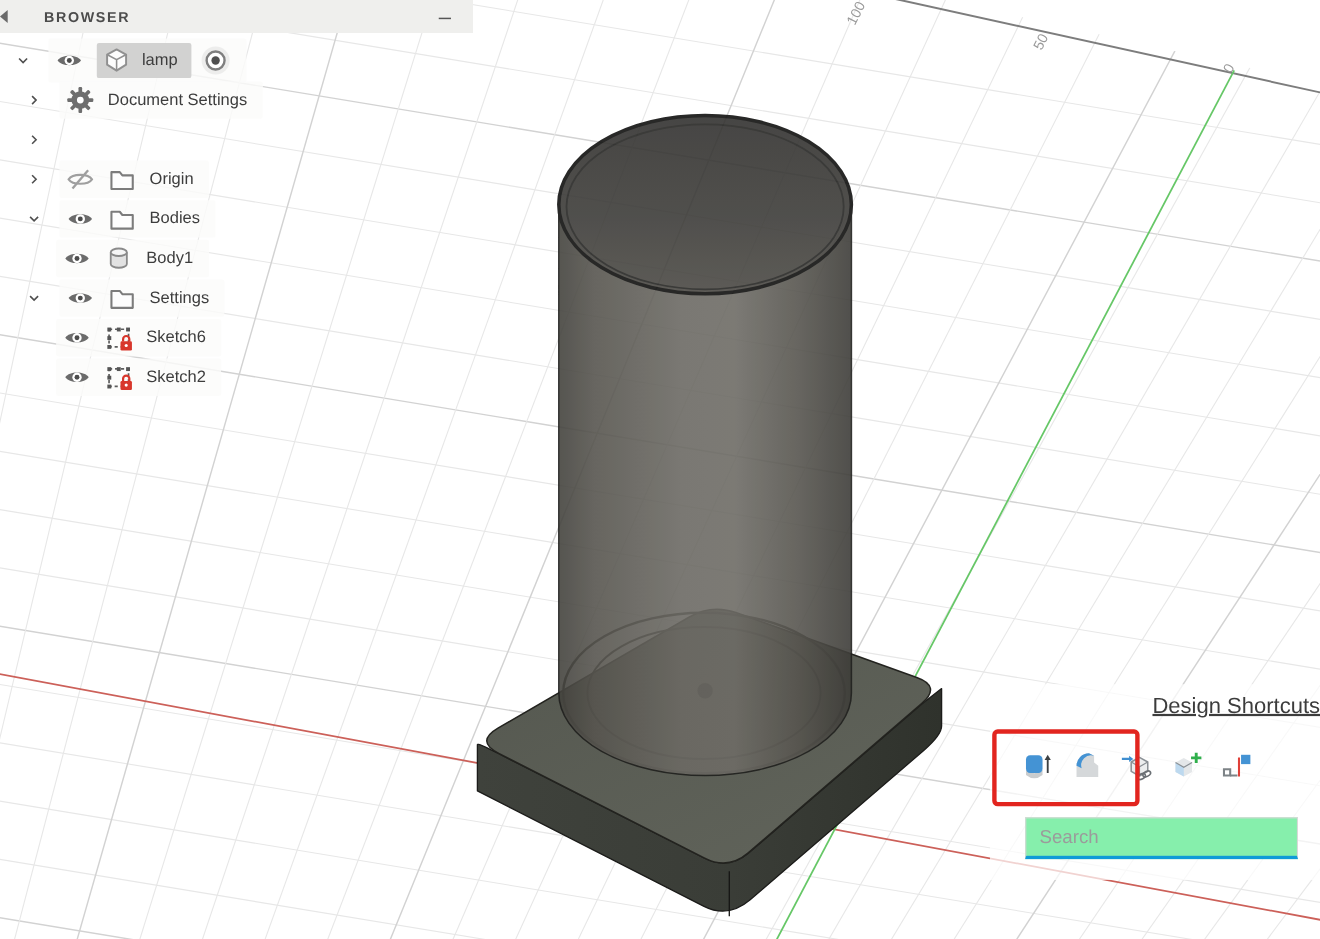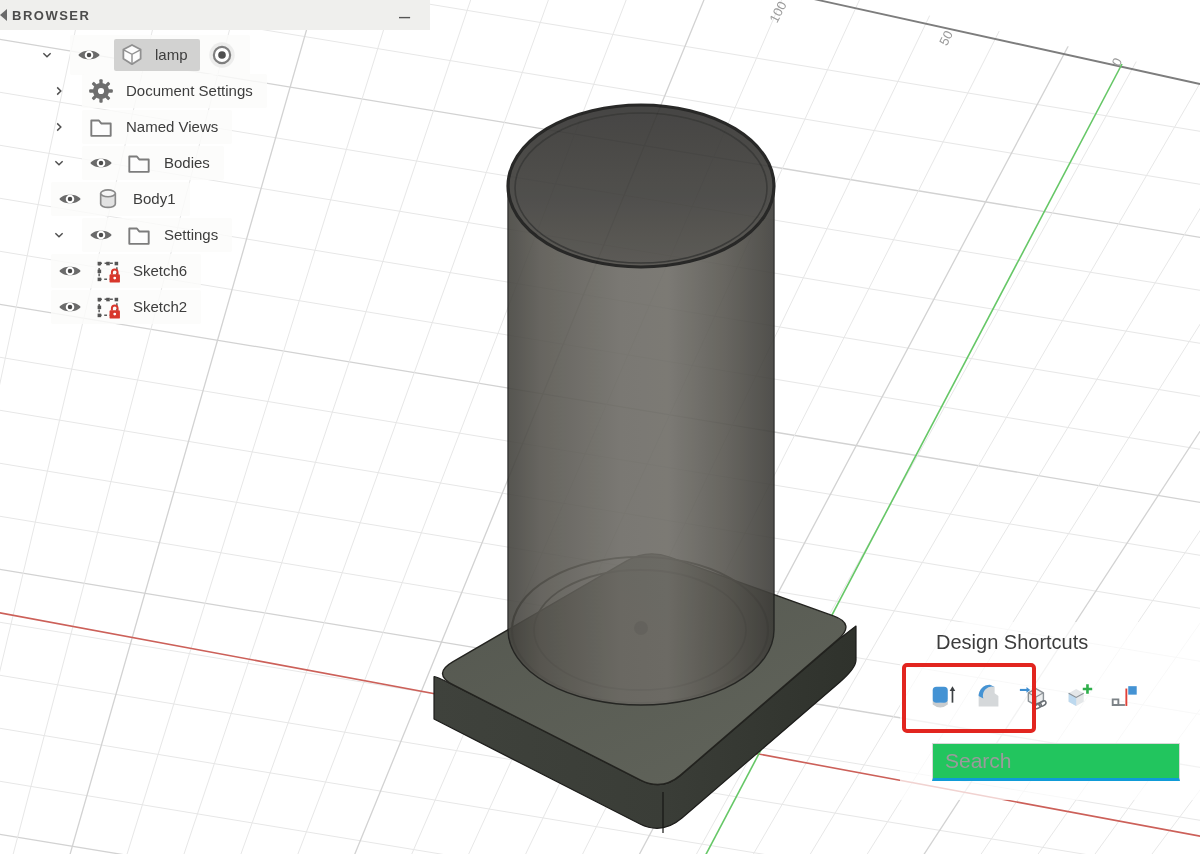--- a/index.html
+++ b/index.html
@@ -4,61 +4,61 @@
 <style>
   html,body{margin:0;padding:0;}
   body{width:1200px;height:854px;overflow:hidden;background:#fff;
        font-family:"Liberation Sans", sans-serif;position:relative;}
   #scene{position:absolute;left:0;top:0;width:1200px;height:854px;}
 
   
   .browser-panel{position:absolute;left:0;top:0;width:430px;}
   .browser-header{position:relative;height:30px;background:#efefed;
     display:flex;align-items:center;}
-  .browser-title{margin-left:12px;font-size:13px;letter-spacing:1.5px;
+  .browser-title{margin-left:40px;font-size:13px;letter-spacing:1.5px;
     color:#4c4c4c;font-weight:bold;}
   .collapse-notch{position:absolute;left:0;top:9px;width:0;height:0;
     border-top:6px solid transparent;border-bottom:6px solid transparent;
     border-right:7px solid #6a6a6a;}
   .panel-minimize{position:absolute;right:14px;top:1px;font-size:20px;
     color:#555;cursor:pointer;line-height:28px;background:none;border:none;
     font-family:inherit;}
   .tree{position:absolute;left:0;top:38px;width:430px;}
   .trow{height:34px;margin-bottom:2px;display:flex;align-items:center;}
-  .trow.lvl0{padding-left:32px;}
-  .trow.lvl1{padding-left:16px;margin-left:28px;}
+  .trow.lvl0{padding-left:6px;}
+  .trow.lvl1{padding-left:16px;}
   .trow.lvl2{padding-left:51px;}
   .chev{width:30px;height:26px;display:flex;align-items:center;justify-content:center;
     margin-right:8px;flex:0 0 auto;}
   .strip{display:flex;align-items:center;background:rgba(251,251,250,0.82);
     border-radius:2px;padding:4px 14px 4px 6px;}
   .teye,.ticn{width:26px;height:26px;margin-right:12px;display:flex;
     align-items:center;justify-content:center;flex:0 0 auto;}
   .tlabel{font-size:15px;color:#3d3d3d;white-space:nowrap;line-height:26px;}
   .selbox{display:flex;align-items:center;background:#d2d2d1;border-radius:2px;
     padding:3px 12px 3px 5px;margin-right:8px;}
   .selbox .ticn{margin-right:10px;}
   .radio{width:28px;height:28px;display:flex;align-items:center;
     justify-content:center;flex:0 0 auto;}
 
   
   .shortcuts-panel{position:absolute;left:900px;top:622px;width:300px;height:178px;
     background:rgba(255,255,255,0.72);}
-  .shortcuts-title{margin-top:9px;text-align:left;padding-left:36px;
-    box-sizing:border-box;width:100%;font-size:20px;color:#3c3c3c;}
+  .shortcuts-title{margin-top:9px;text-align:right;padding-left:36px;
+    box-sizing:border-box;width:100%;font-size:20px;color:#3c3c3c;text-decoration:underline;}
   .shortcut-icons{position:absolute;left:28px;top:59px;display:flex;gap:13px;}
   .sicon{width:32px;height:32px;display:flex;align-items:center;
     justify-content:center;cursor:pointer;}
   .red-box{position:absolute;left:2px;top:41px;width:126px;height:62px;
     border:4px solid var(--accent-red,#e2251f);border-radius:5px;
     pointer-events:none;}
   .search-wrap{position:absolute;left:32px;top:121px;width:248px;height:38px;}
-  .search-input{width:100%;height:100%;box-sizing:border-box;background:#22c55e;
+  .search-input{width:100%;height:100%;box-sizing:border-box;background:#86efac;
     border:1px solid #d8d8d8;border-bottom:3px solid var(--accent-blue,#0f9bd7);
-    font-size:21px;padding:0 12px;color:#555;outline:none;
+    font-size:17px;padding:0 12px;color:#555;outline:none;
     font-family:"Liberation Sans", sans-serif;}
   .search-input::placeholder{color:#9b9b9b;}
 </style>
 </head>
 <body>
 
 <svg id="scene" viewBox="0 0 1200 854">
   <defs>
     <linearGradient id="gCyl" x1="0" y1="0" x2="1" y2="0">
       <stop offset="0" stop-color="#44433e"></stop>
@@ -230,27 +230,40 @@
           </span>
           <span class="tlabel">Document Settings</span>
         </span>
       </div>
       <div class="trow lvl1">
         <span class="chev">
           <svg viewBox="0 0 22 22" width="16" height="16">
             <polyline points="8.5,6 13.5,11 8.5,16" fill="none" stroke="#4f4f4f" stroke-width="2"></polyline>
           </svg>
         </span>
-        <span class="strip">
+      </div>
+      <div class="trow lvl1">
+        <span class="chev">
+          <svg viewBox="0 0 22 22" width="16" height="16">
+            <polyline points="8.5,6 13.5,11 8.5,16" fill="none" stroke="#4f4f4f" stroke-width="2"></polyline>
+          </svg>
+        </span>
+        <span class="strip">
+          <span class="teye">
+            <svg viewBox="0 0 22 22" width="26" height="26">
+              <path d="M2,11 C5,6.5 17,6.5 20,11 C17,15.5 5,15.5 2,11 Z" fill="none" stroke="#9f9f9f" stroke-width="1.6"></path>
+              <line x1="5" y1="18" x2="17" y2="4" stroke="#9f9f9f" stroke-width="1.8"></line>
+            </svg>
+          </span>
           <span class="ticn">
             <svg viewBox="0 0 22 22" width="26" height="26">
               <path d="M2.8,5.5 h6.4 l2,2.5 h8 v10.5 h-16.4 z" fill="#fdfdfd" stroke="#7c7c7c" stroke-width="1.6" stroke-linejoin="round"></path>
             </svg>
           </span>
-          <span class="tlabel">Named Views</span>
+          <span class="tlabel">Origin</span>
         </span>
       </div>
       <div class="trow lvl1">
         <span class="chev">
           <svg viewBox="0 0 22 22" width="16" height="16">
             <polyline points="6,8.5 11,13.5 16,8.5" fill="none" stroke="#4f4f4f" stroke-width="2"></polyline>
           </svg>
         </span>
         <span class="strip">
           <span class="teye">

